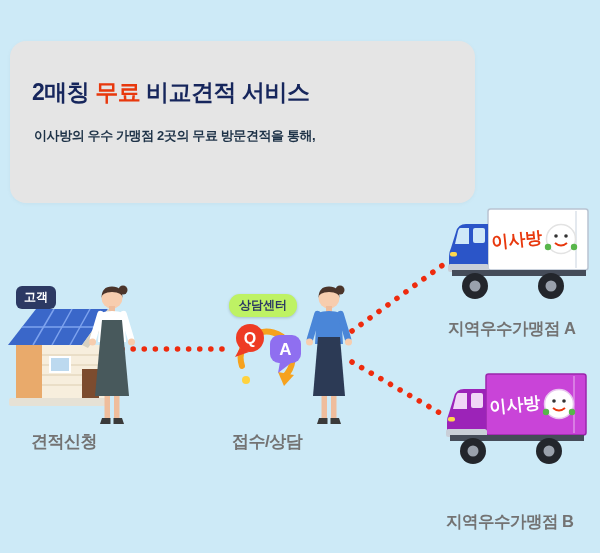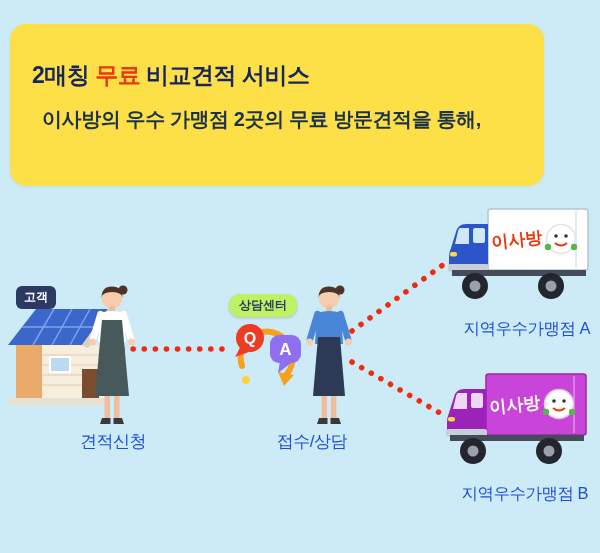--- a/index.html
+++ b/index.html
@@ -1,46 +1,46 @@
 <!DOCTYPE html>
 <html><head>
 <meta charset="utf-8">
 <style>
   * { margin:0; padding:0; box-sizing:border-box; }
   html,body { width:600px; height:553px; }
   body { font-family:"Liberation Sans","DejaVu Sans",sans-serif; }
   .page { position:relative; width:600px; height:553px; background:#cdeaf7; overflow:hidden; }
 
-  .card { position:absolute; left:10px; top:24px; width:534px; height:162px;
-          background:#fde047; border-radius:16px; box-shadow:0 1px 4px rgba(0,0,0,0.04); }
+  .card { position:absolute; left:10px; top:41px; width:465px; height:162px;
+          background:#e5e5e5; border-radius:16px; box-shadow:0 1px 4px rgba(0,0,0,0.04); }
   .title { position:absolute; left:22px; top:36px; font-size:23px; font-weight:800;
            color:#16265c; letter-spacing:-0.5px; white-space:pre; }
   .title .hl { color:#e8380d; }
-  .desc { position:absolute; left:24px; top:80px; font-size:20px; font-weight:600;
-          line-height:30px; color:#1d3247; letter-spacing:-0.4px;margin-left:8px; }
+  .desc { position:absolute; left:24px; top:80px; font-size:13px; font-weight:600;
+          line-height:30px; color:#1d3247; letter-spacing:-0.4px; }
 
   .badge-customer { position:absolute; left:16px; top:286px; background:#2c3963; color:#ffffff;
                     font-size:12px; font-weight:700; padding:3px 8px; border-radius:6px; z-index:3; }
   .badge-center { position:absolute; left:229px; top:294px; background:#bef264; color:#2c3963;
                   font-size:12px; font-weight:700; padding:3px 10px; border-radius:11px;
                   box-shadow:0 1px 3px rgba(0,0,0,0.18); z-index:3; }
 
   .house { position:absolute; left:8px; top:299px; width:106px; height:110px; z-index:2; }
   .woman-left { position:absolute; left:84px; top:282px; width:56px; height:148px; z-index:2; }
   .woman-center { position:absolute; left:301px; top:282px; width:56px; height:148px; z-index:2; }
   .qa { position:absolute; left:228px; top:314px; width:82px; height:82px; z-index:2; }
   .truck-a { position:absolute; left:448px; top:206px; width:142px; height:98px; z-index:2; }
   .truck-b { position:absolute; left:446px; top:371px; width:142px; height:98px; z-index:2; }
 
-  .step-label { position:absolute; font-size:17px; font-weight:400; color:#1d4ed8;
-                text-align:right; letter-spacing:-0.5px; z-index:3; }
+  .step-label { position:absolute; font-size:17px; font-weight:700; color:#737373;
+                text-align:left; letter-spacing:-0.5px; z-index:3; }
   .label-1 { left:31px;  top:430px; width:115px; }
   .label-2 { left:232px; top:430px; width:115px; }
   .label-a { left:448px; top:318px; width:142px; font-size:16.5px; }
-  .label-b { left:446px; top:483px; width:142px; font-size:16.5px; }
+  .label-b { left:446px; top:511px; width:142px; font-size:16.5px; }
 
   .connections { position:absolute; left:0; top:0; width:600px; height:553px;
                  pointer-events:none; z-index:1; }
   svg { display:block; width:100%; height:100%; }
   svg text { font-family:"Liberation Sans","DejaVu Sans",sans-serif; }
 </style>
 </head>
 <body>
 
 <div class="page">

